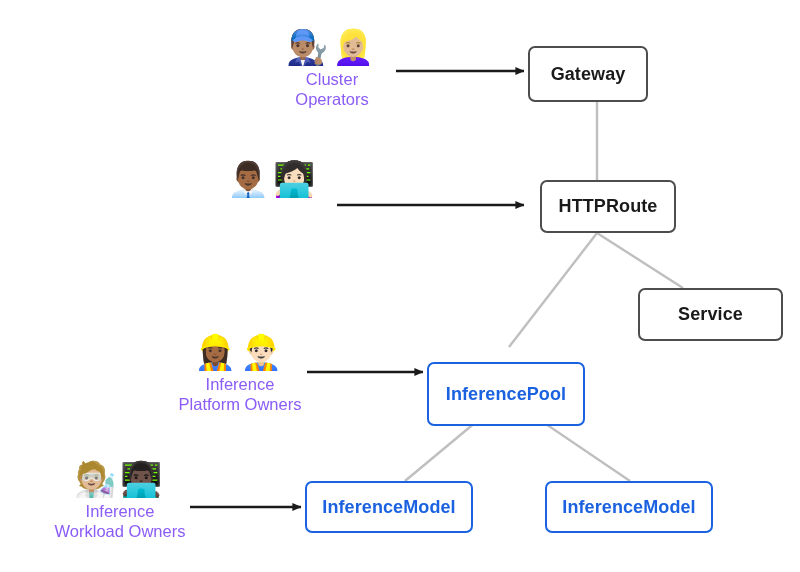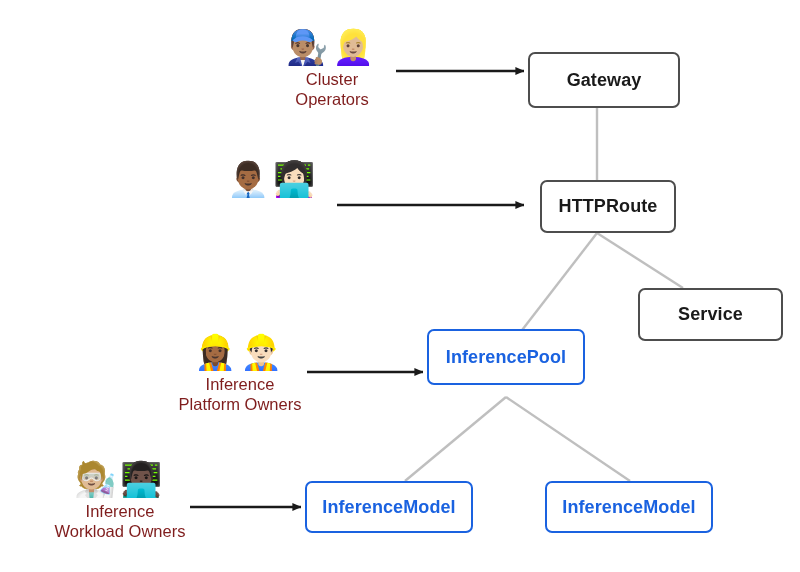--- a/index.html
+++ b/index.html
@@ -46,44 +46,44 @@
     border: 2px solid #4d4d4d;
     color: #1a1a1a;
     font-size: 18px;
   }
   .node.infx {
     border: 2px solid #1a62e0;
     color: #1a62e0;
     font-size: 18px;
   }
 
-  #node-gateway      { left: 528px; top: 52px;  width: 152px; height: 56px; }
+  #node-gateway      { left: 528px; top: 46px;  width: 120px; height: 56px; }
   #node-httproute    { left: 540px; top: 180px; width: 136px; height: 53px; }
   #node-service      { left: 638px; top: 288px; width: 145px; height: 53px; }
-  #node-inferencepool{ left: 427px; top: 329px; width: 158px; height: 56px; }
+  #node-inferencepool{ left: 427px; top: 362px; width: 158px; height: 64px; }
   #node-model-left   { left: 305px; top: 481px; width: 168px; height: 52px; }
   #node-model-right  { left: 545px; top: 481px; width: 168px; height: 52px; }
 
   
   .actor {
     position: absolute;
     text-align: center;
     z-index: 3;
   }
   .actor-emojis {
     font-family: "DejaVu Sans", "Liberation Sans", sans-serif;
     font-size: 34px;
     line-height: 42px;
     letter-spacing: 3px;
     white-space: nowrap;
   }
   .actor-label {
     font-size: 16.5px;
     line-height: 20px;
-    color: #7f1d1d;
+    color: #8b5cf6;
     margin-top: 1px;
     white-space: pre-line;
   }
 
   #actor-cluster-operators   { left: 252px; top: 26px;  width: 160px; }
   #actor-app-developers      { left: 193px; top: 158px; width: 160px; }
   #actor-platform-owners     { left: 155px; top: 331px; width: 170px; }
   #actor-workload-owners     { left: 30px;  top: 458px; width: 180px; }
 </style>
 </head>

